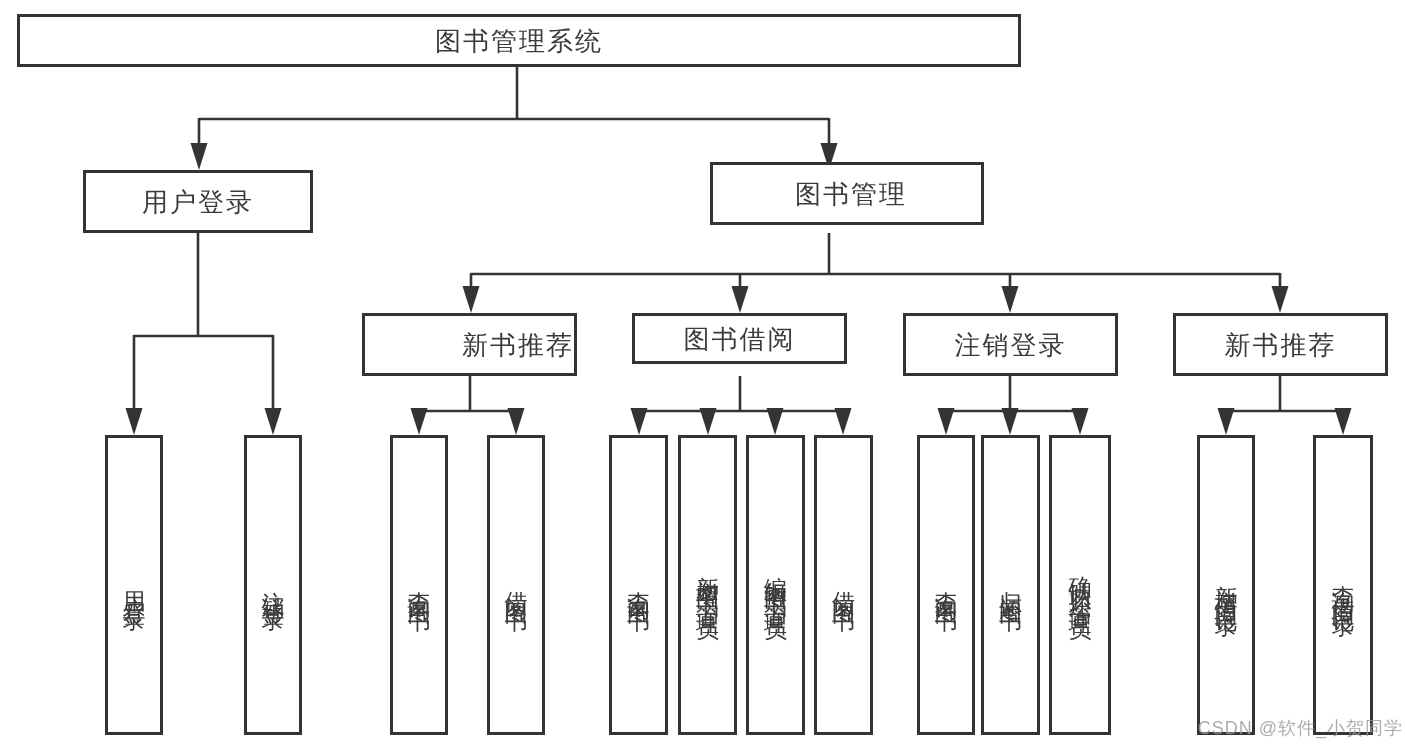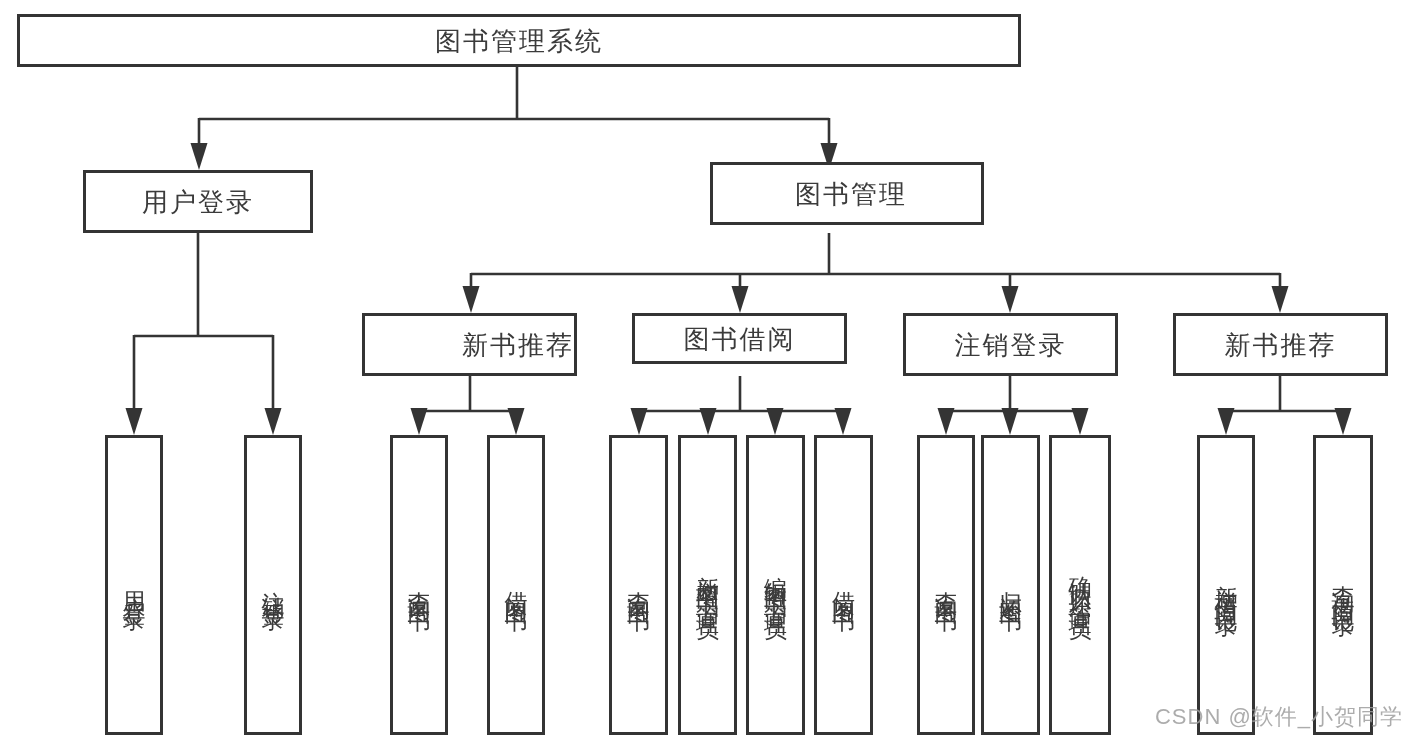--- a/index.html
+++ b/index.html
@@ -41,22 +41,22 @@
   .v-node span {
     writing-mode: vertical-rl;
     text-orientation: mixed;
     font-size: 23px;
     letter-spacing: 6px;
     line-height: 1;
   }
   .watermark {
     position: absolute;
     right: 2px;
-    bottom: 15px;
-    font-size: 22px;
+    bottom: 7px;
+    font-size: 18px;
     color: rgba(158, 158, 158, 0.85);
     letter-spacing: 1px;
     white-space: nowrap;
     z-index: 5;
   }
 </style>
 </head>
 <body>
 
 <div class="canvas">

